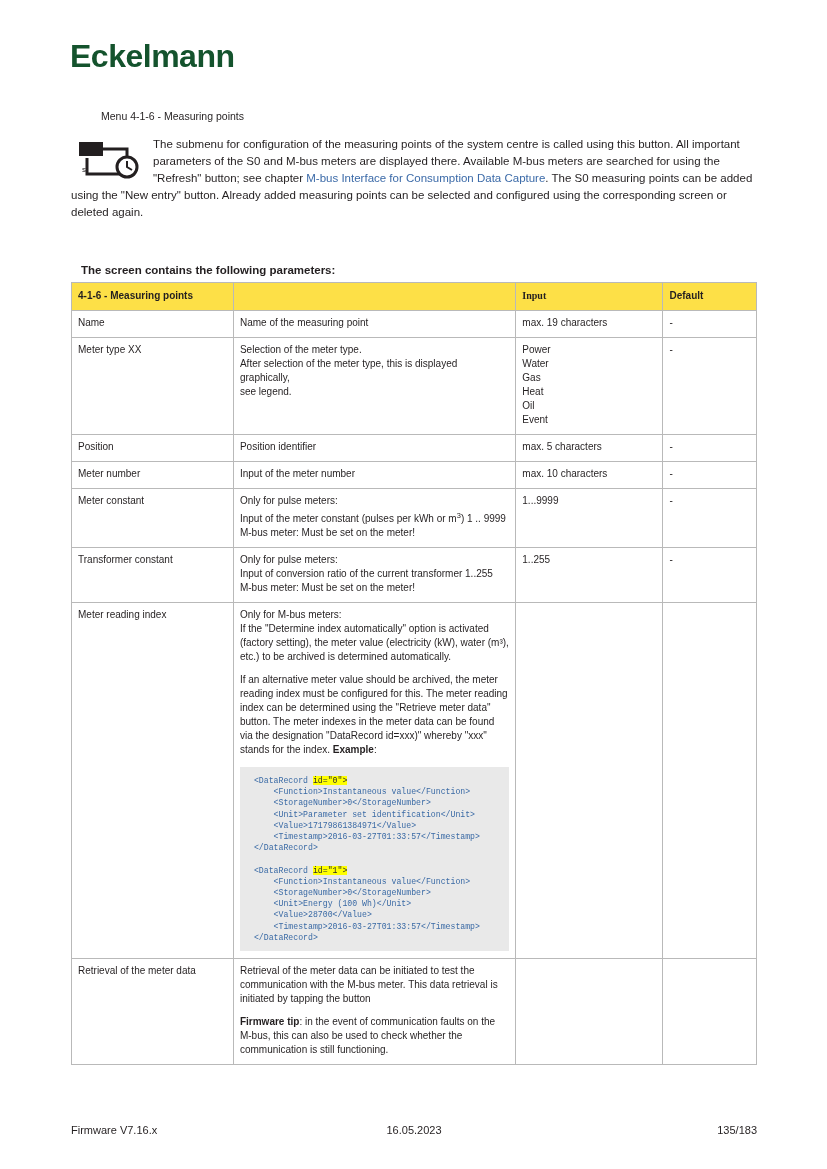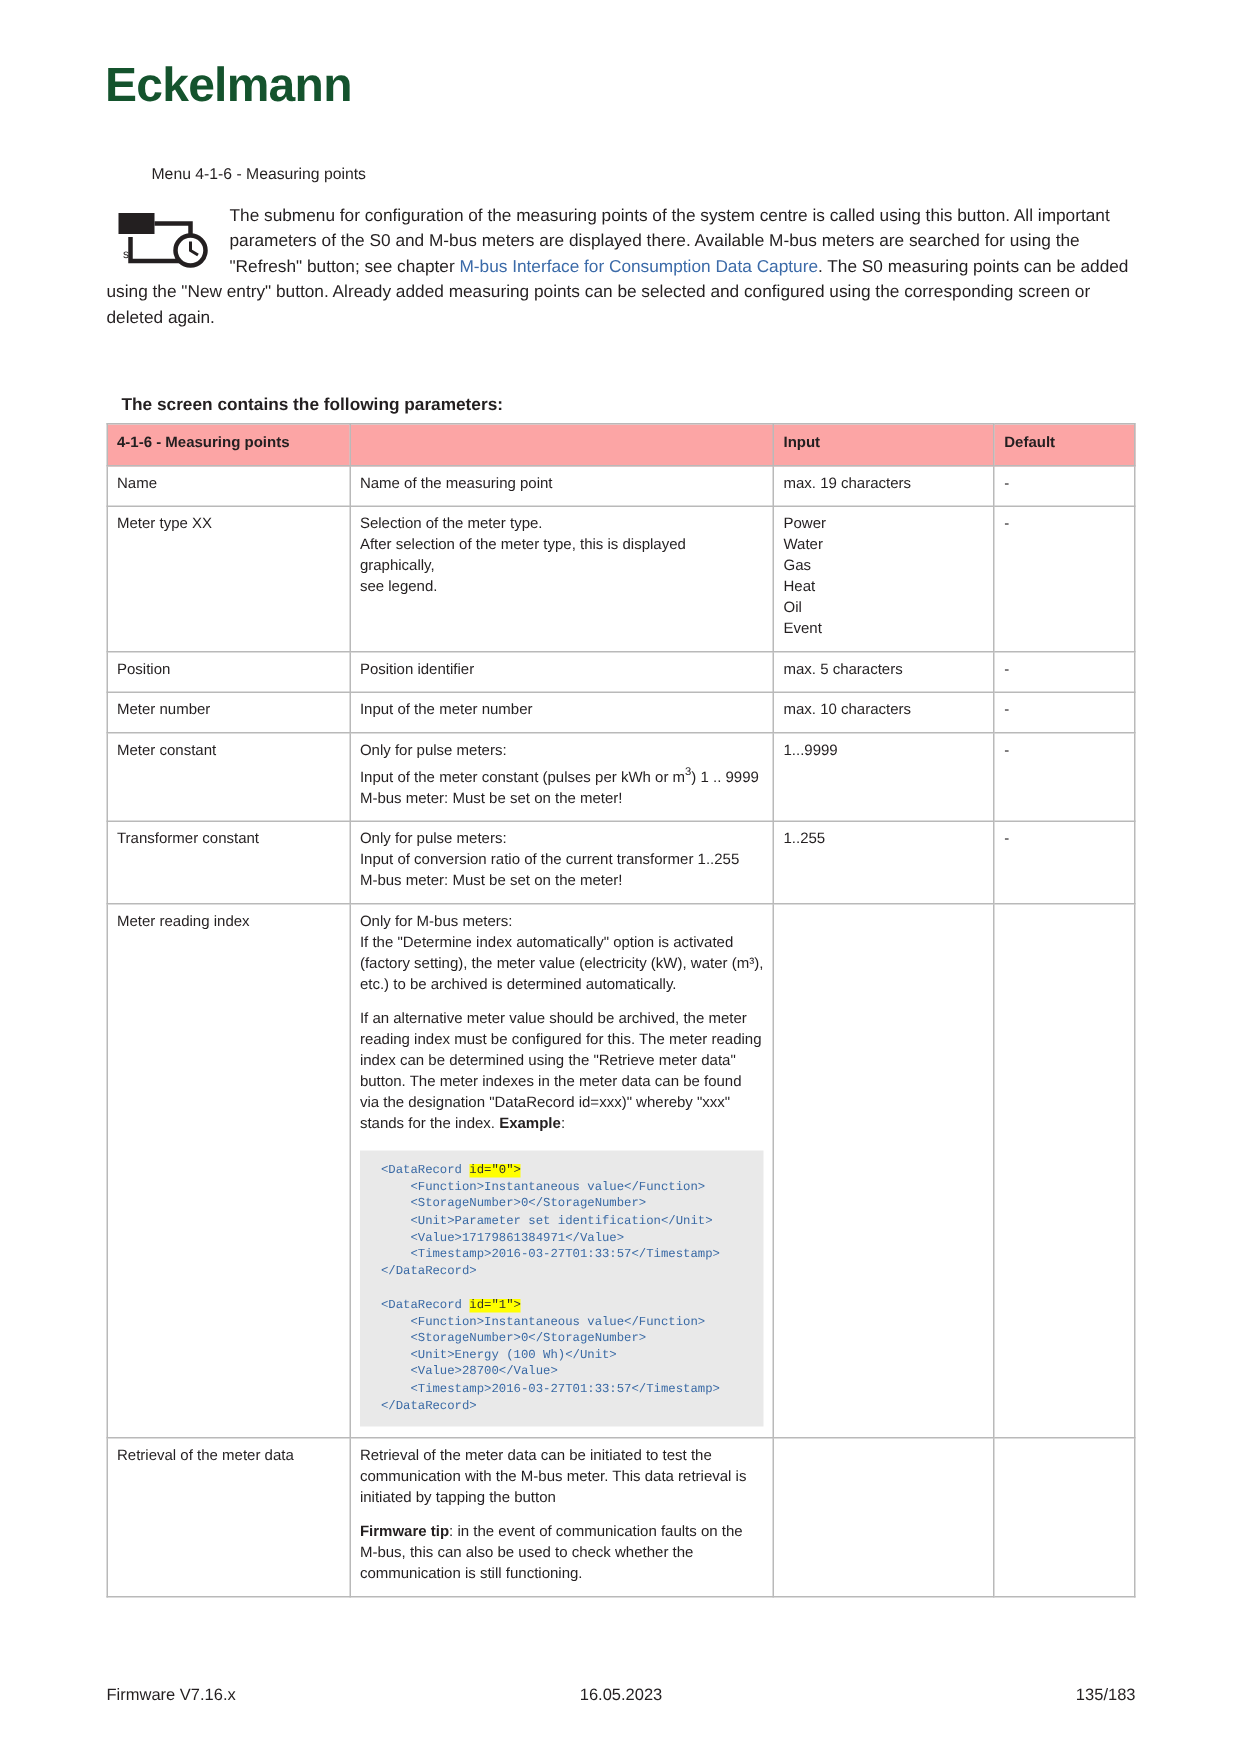--- a/index.html
+++ b/index.html
@@ -65,28 +65,28 @@
   }
   table.params td, table.params th {
     border: 1px solid #b9b9b9;
     vertical-align: top;
     padding: 5px 6px 7px 6px;
     text-align: left;
     font-weight: normal;
     line-height: 14px;
   }
   table.params thead th {
-    background: #fca5a5;
+    background: #fde047;
     font-weight: bold;
     height: 24px;
     padding-top: 6px;
   }
   .c1 { width: 165px; }
   .c2 { width: 283px; }
-  .c3 { width: 150px; }
+  .c3 { width: 150px; font-family: Liberation Serif, serif; }
   .c4 { width: 95px; }
   .p { margin: 0; }
   .p + .p { margin-top: 9px; }
   .nowrap-line { white-space: pre-line; }
   .code {
     background: #e9e9e9;
     font-family: "Liberation Mono", monospace;
     font-size: 8.2px;
     line-height: 11.2px;
     color: #3a6aa5;

